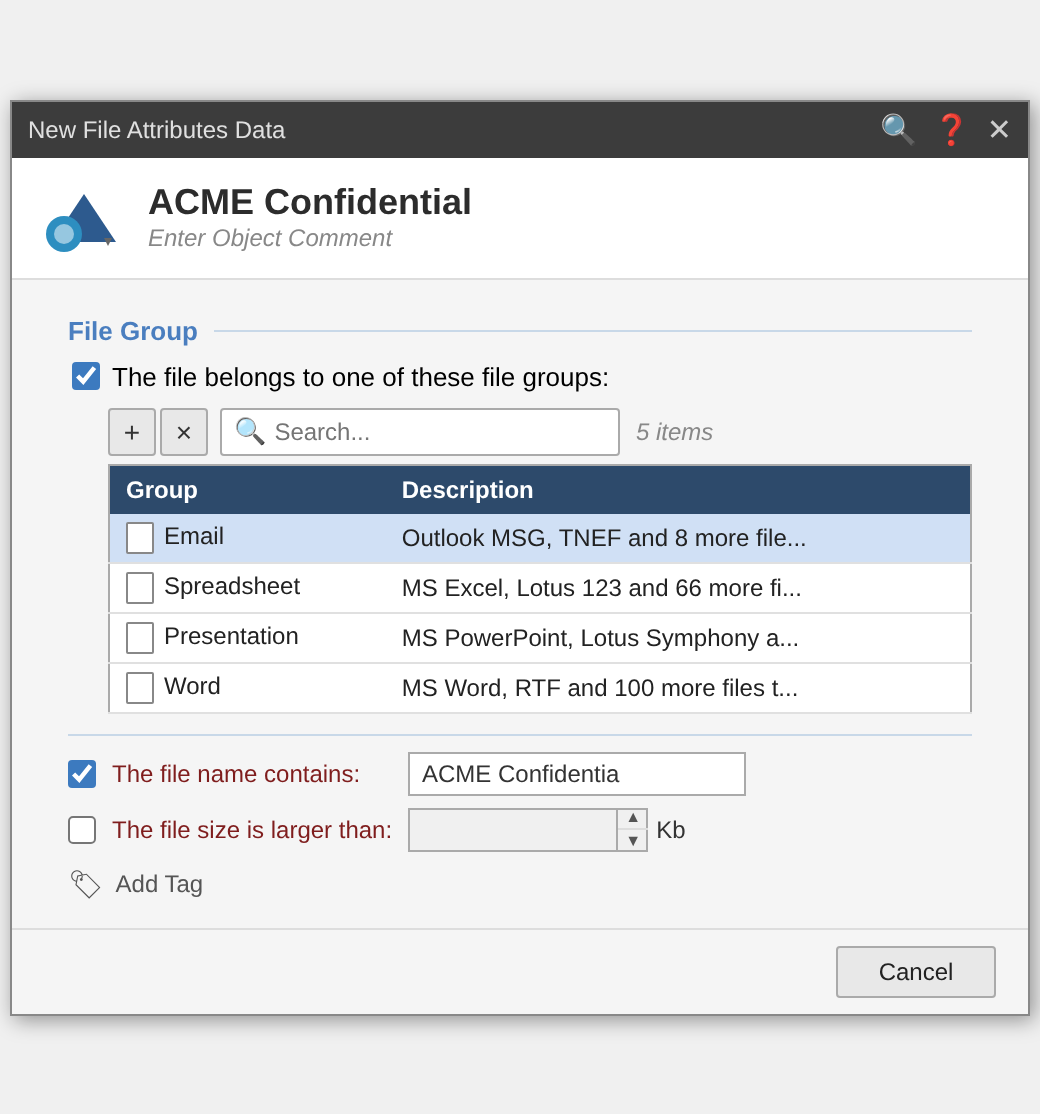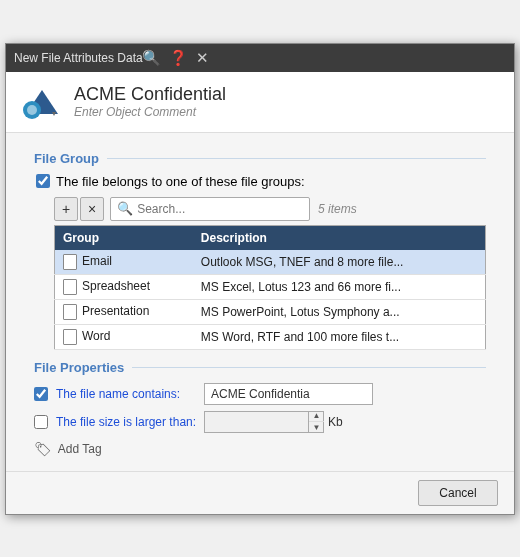--- a/index.html
+++ b/index.html
@@ -23,21 +23,21 @@
       box-shadow: 2px 2px 10px rgba(0,0,0,0.4);
       display: flex;
       flex-direction: column;
     }
 
     .title-bar {
       background: #3c3c3c;
       color: #fff;
       padding: 5px 8px;
       display: flex;
-      justify-content: flex-start;
+      justify-content: space-between;
       align-items: center;
       height: 28px;
     }
 
     .title-bar-title {
       font-size: 12px;
       color: #e0e0e0;
     }
 
     .title-bar-controls {
@@ -68,21 +68,21 @@
       flex-shrink: 0;
     }
 
     .app-icon svg {
       width: 40px;
       height: 40px;
     }
 
     .header-text h1 {
       font-size: 18px;
-      font-weight: 400;
+      font-weight: 700;
       color: #2c2c2c;
     }
 
     .header-text .subtitle {
       font-size: 12px;
       color: #888;
       font-style: italic;
     }
 
     .dialog-body {
@@ -224,21 +224,21 @@
 
     .prop-row input[type="checkbox"] {
       width: 14px;
       height: 14px;
       accent-color: #3c7abf;
       cursor: pointer;
     }
 
     .prop-label {
       font-size: 12px;
-      color: #1d4ed8;
+      color: #7f1d1d;
       min-width: 140px;
     }
 
     .prop-input {
       border: 1px solid #aaa;
       padding: 2px 6px;
       font-size: 12px;
       height: 22px;
       outline: none;
       min-width: 120px;
@@ -381,21 +381,20 @@
           </tr>
           <tr>
             <td><span style="display:inline-block;width:14px;height:16px;background:#fff;border:1px solid #888;border-radius:1px;margin-right:5px;vertical-align:middle;position:relative;font-size:0;"></span>Word</td>
             <td>MS Word, RTF and 100 more files t...</td>
           </tr>
         </tbody>
     </table>
 
     <div class="file-properties">
       <div class="section-header">
-        <span class="section-header-label">File Properties</span>
         <div class="section-divider"></div>
       </div>
 
       <div class="prop-row">
         <input type="checkbox" checked="" style="">
         <span class="prop-label">The file name contains:</span>
         <input type="text" class="prop-input" value="ACME Confidentia" style="">
       </div>
 
       <div class="prop-row">

